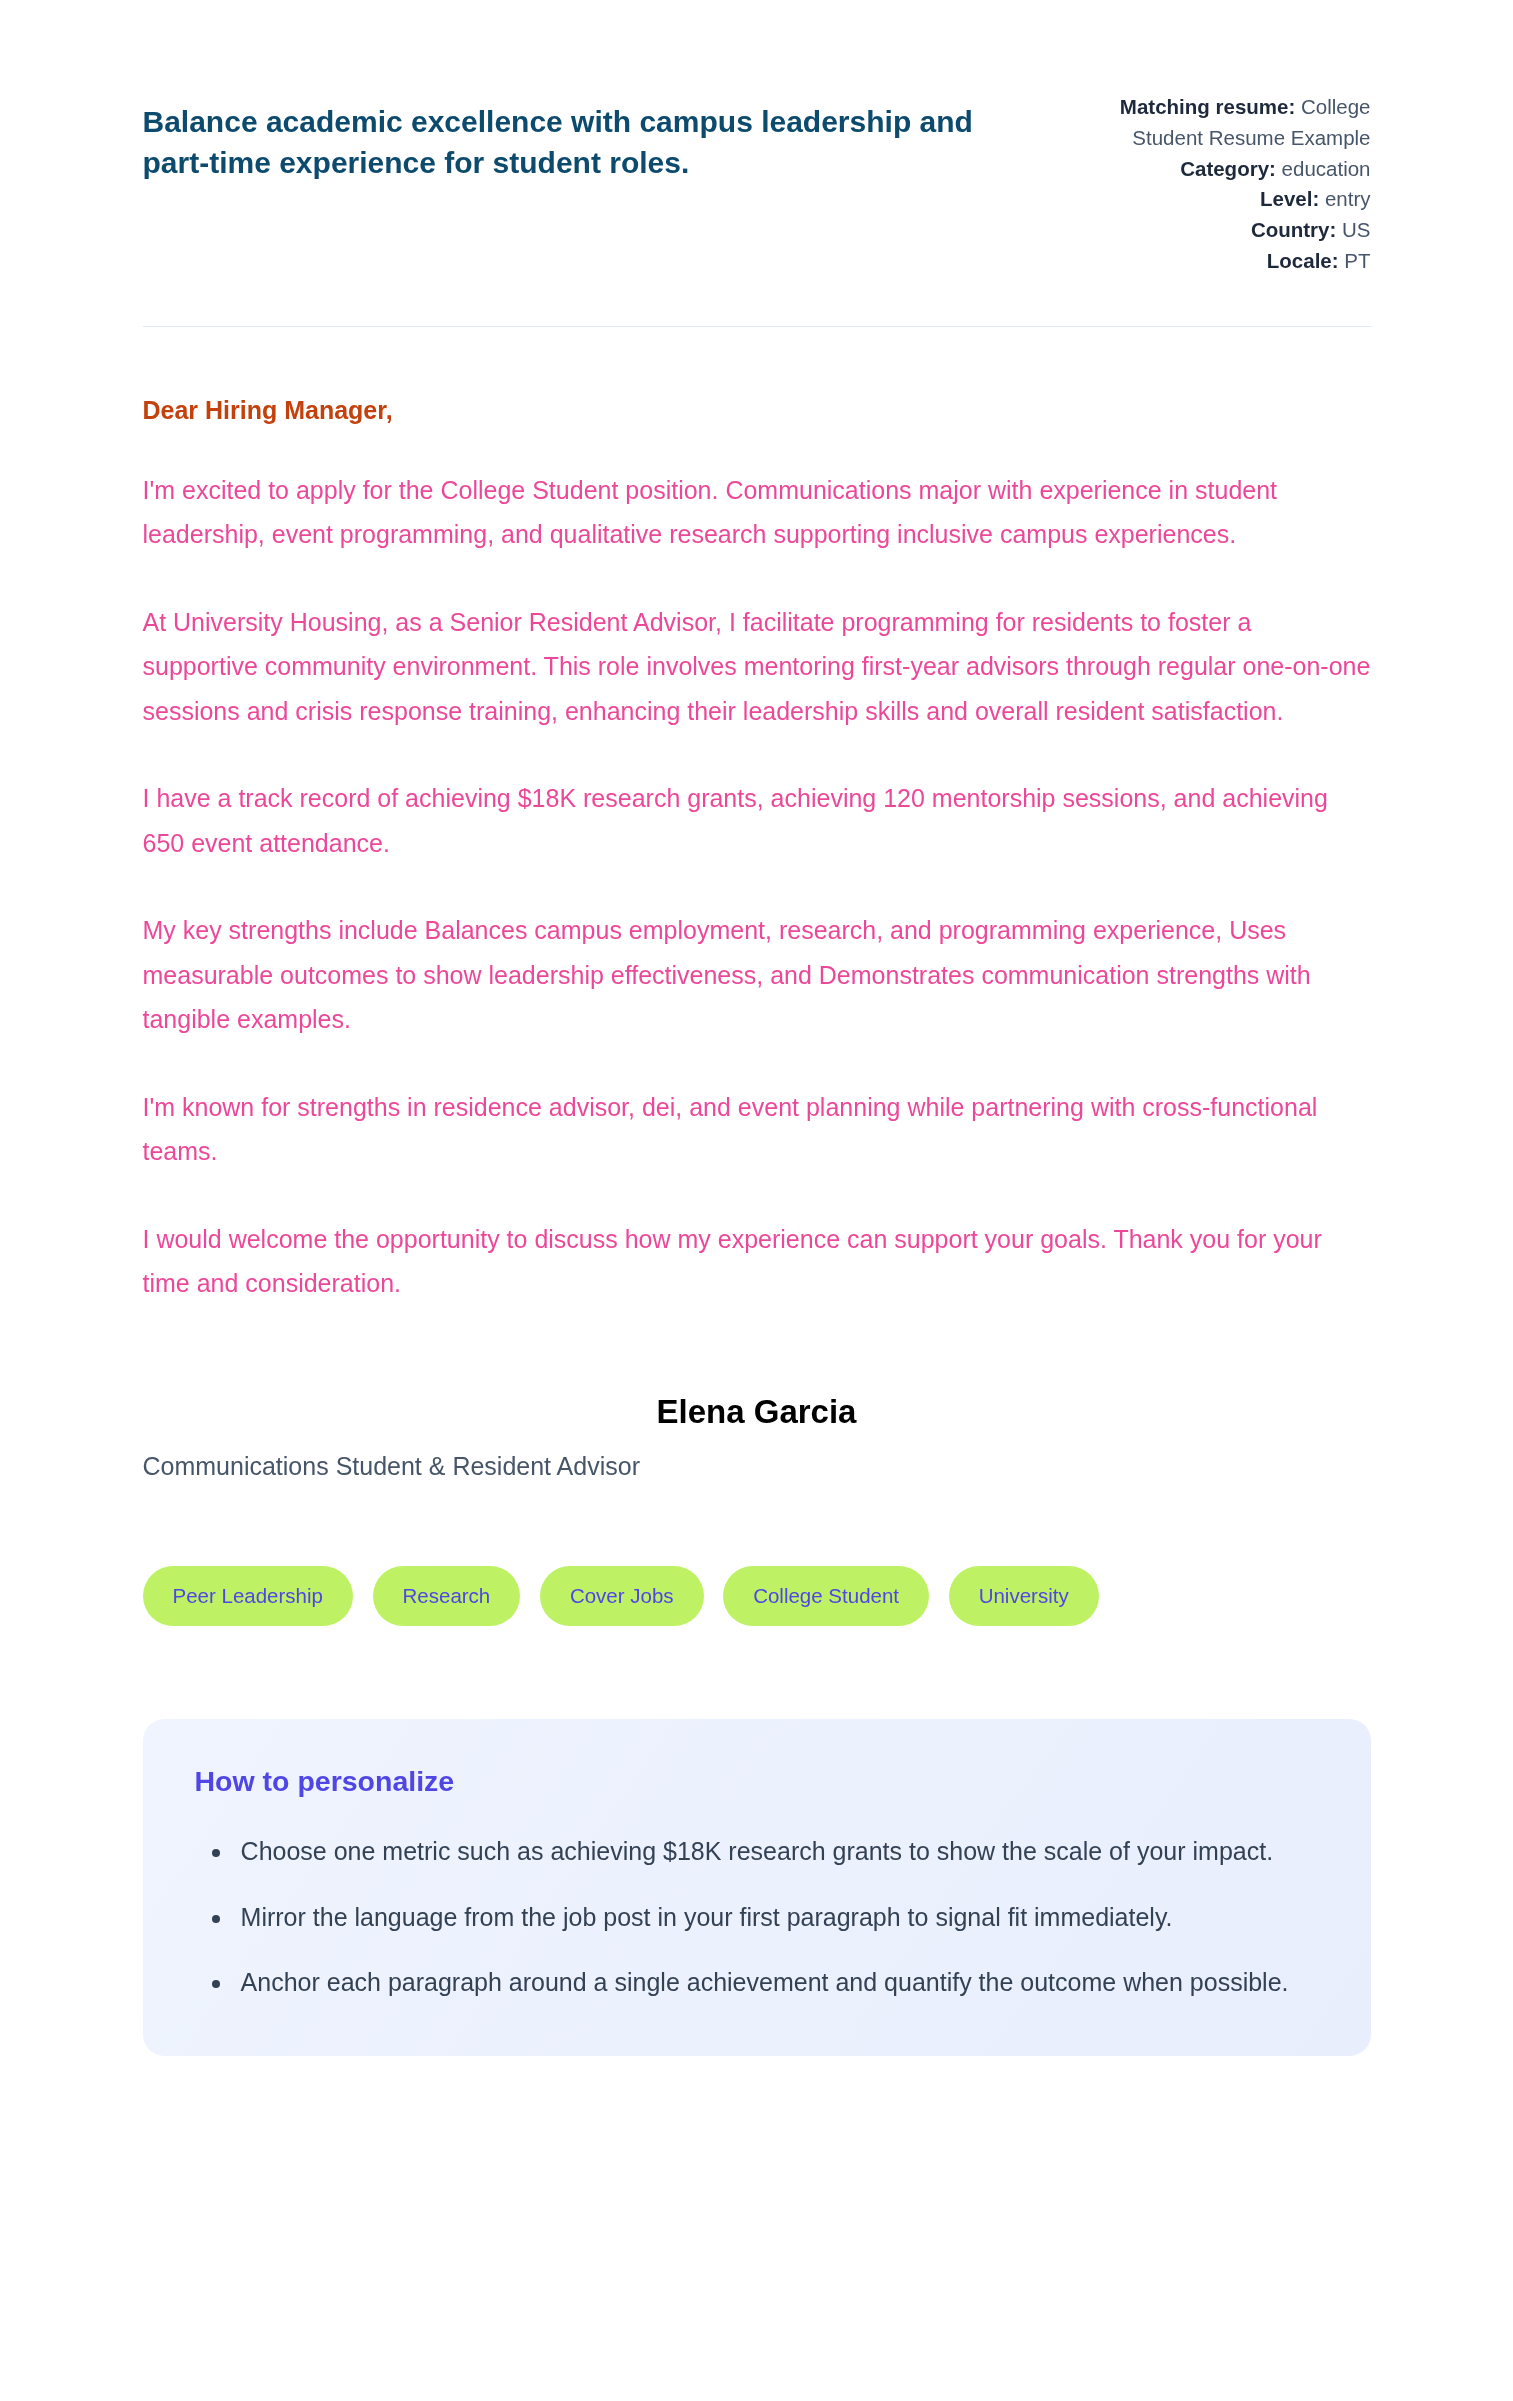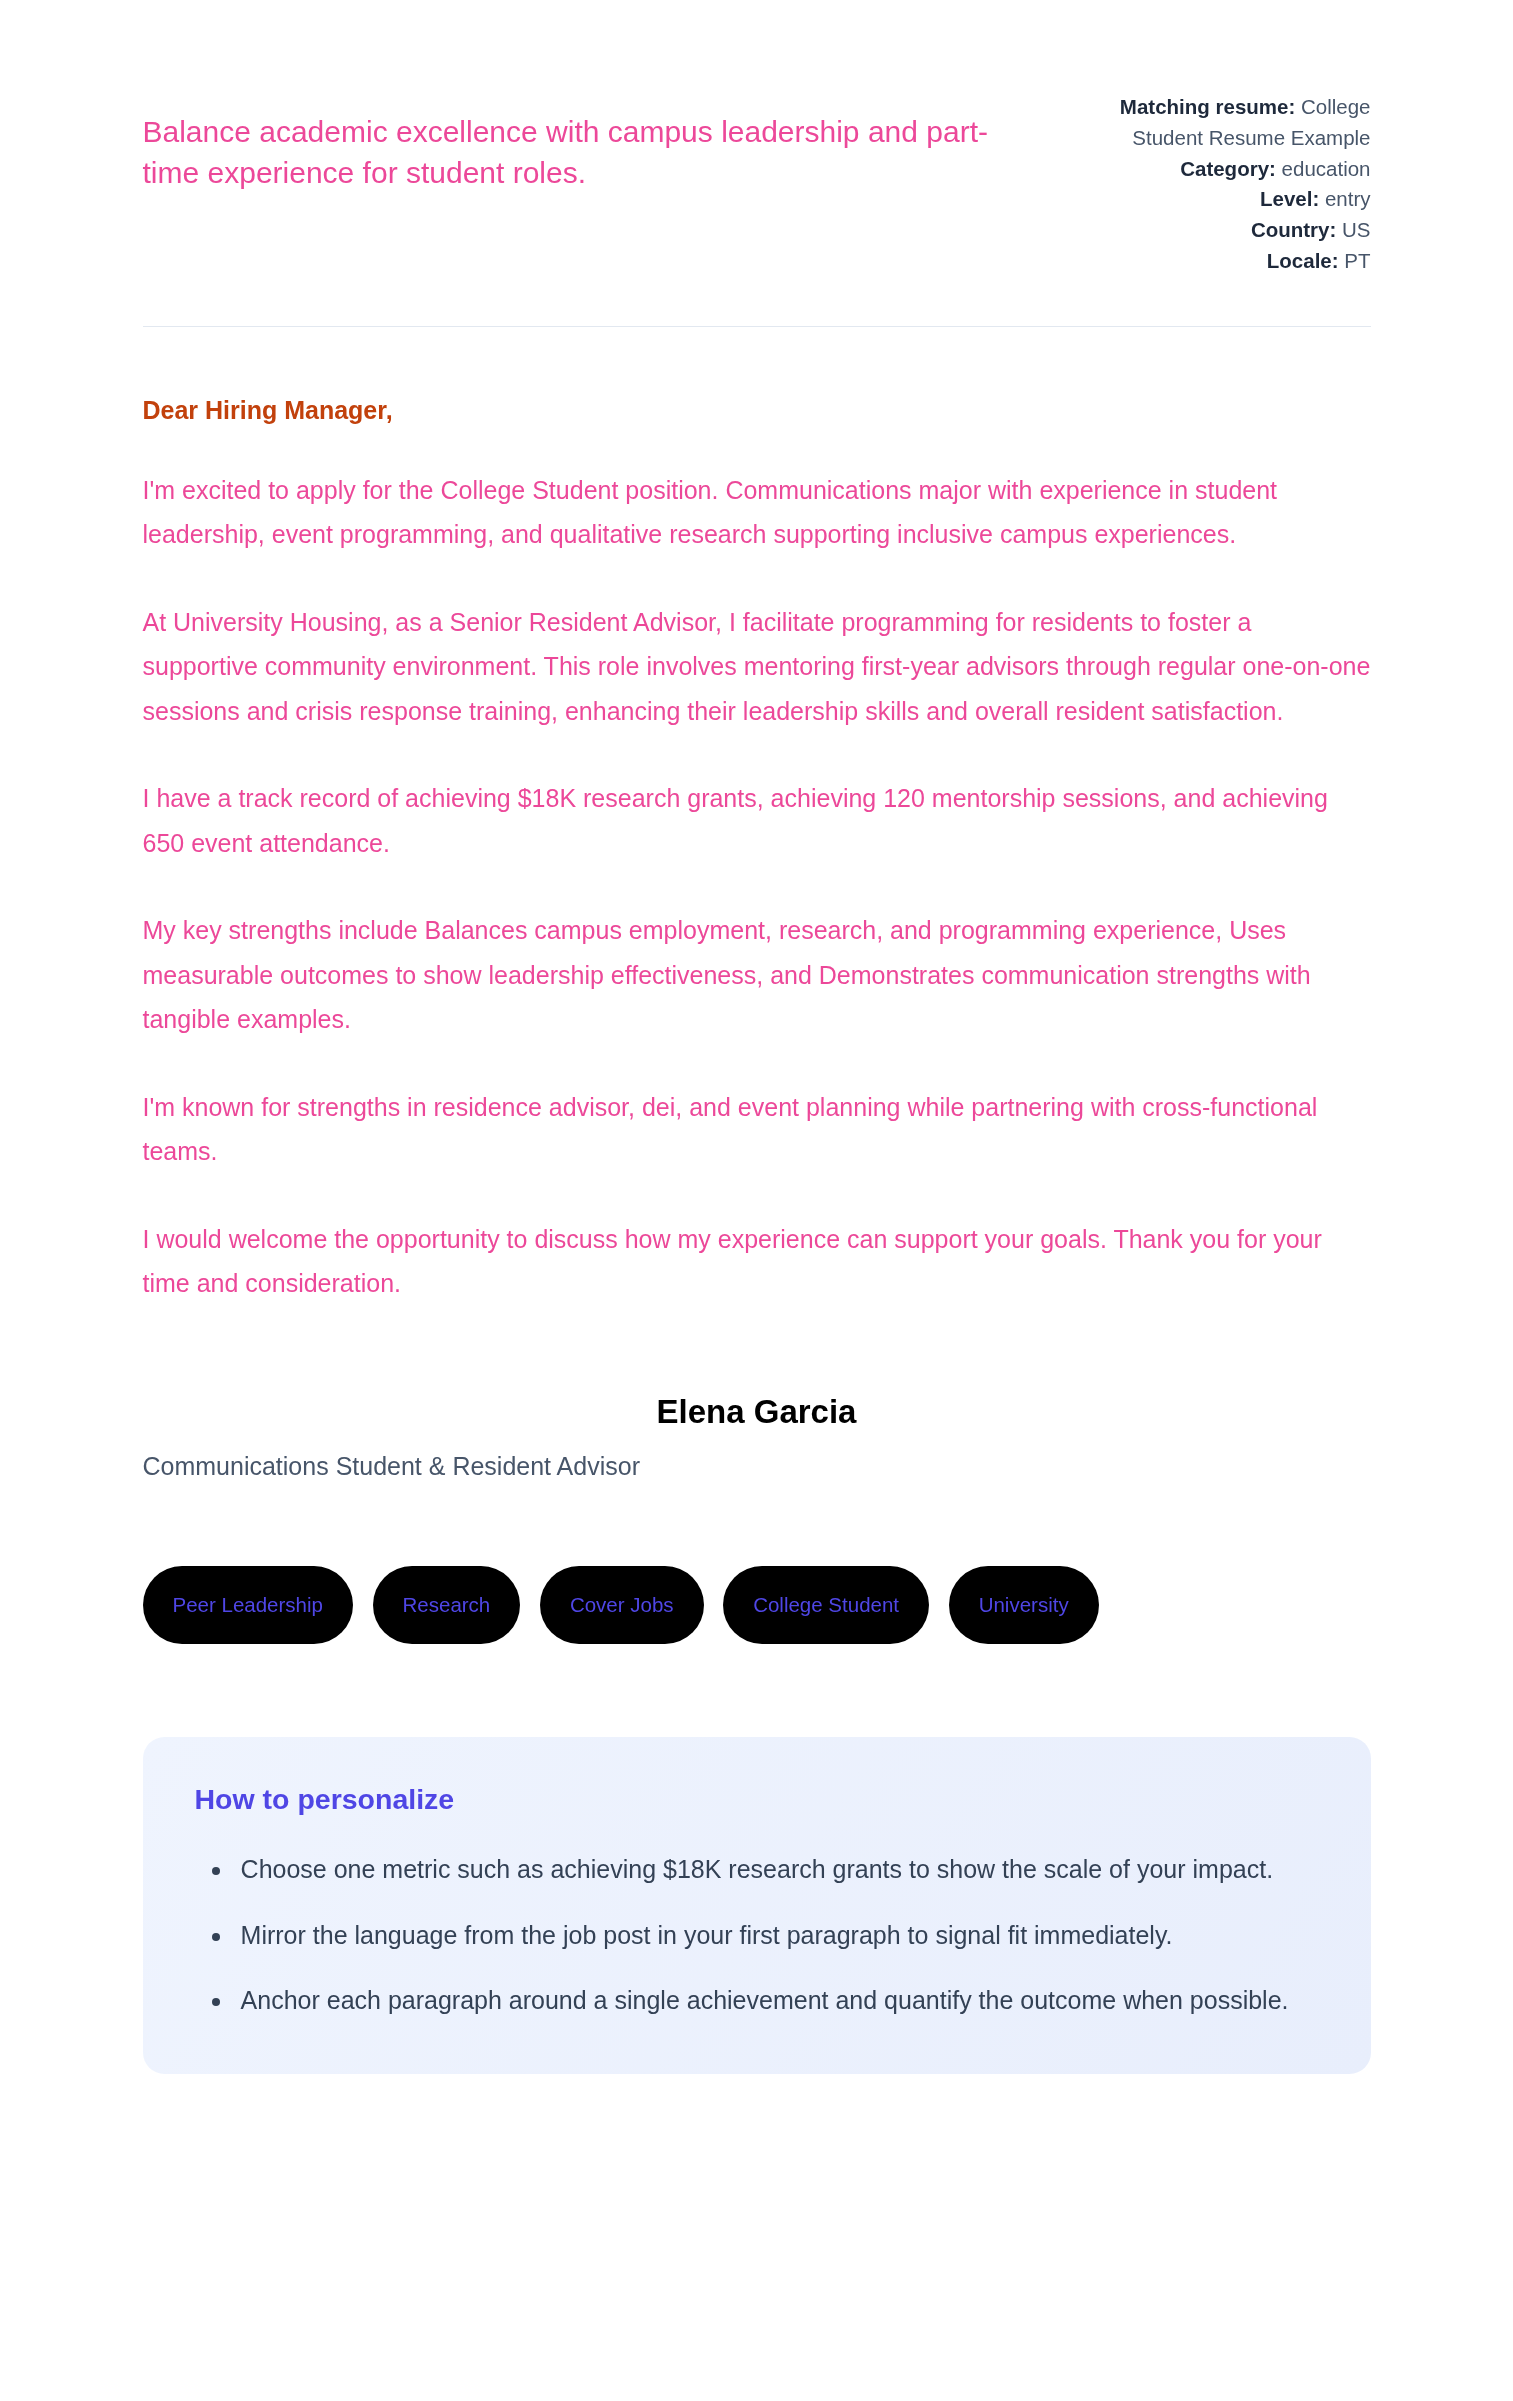--- a/index.html
+++ b/index.html
@@ -24,25 +24,25 @@
   }
   .header-left { max-width: 899px; }
   .page-title {
     font-size: 51px;
     line-height: 1.2;
     font-weight: 800;
     color: #4f46e5;
     letter-spacing: -0.4px;
   }
   .page-subtitle {
-    margin-top: 27px;
+    margin-top: 17px;
     font-size: 30px;
     line-height: 1.35;
-    font-weight: 400;
-    color: #ec4899;
+    font-weight: 700;
+    color: #0c4a6e;
   }
   .meta {
     width: 285px;
     flex-shrink: 0;
     text-align: right;
     font-size: 20.5px;
     line-height: 1.5;
     color: #475569;
     padding-top: 7.1px;
   }
@@ -78,25 +78,25 @@
     color: #475569;
   }
   .tags {
     display: flex;
     flex-wrap: wrap;
     gap: 19.6px;
     margin-top: 85px;
   }
   .tag {
     display: inline-block;
-    background: #000000;
+    background: #bef264;
     color: #4f46e5;
     font-size: 20.5px;
     line-height: 1;
-    padding: 29px 30px;
+    padding: 20px 30px;
     border-radius: 889px;
     cursor: pointer;
     white-space: nowrap;
   }
   .tips {
     margin-top: 93px;
     background: linear-gradient(125deg, #eff4fe 0%, #e8eefc 100%);
     border-radius: 21.4px;
     padding: 46px 52px 52px 52px;
   }

